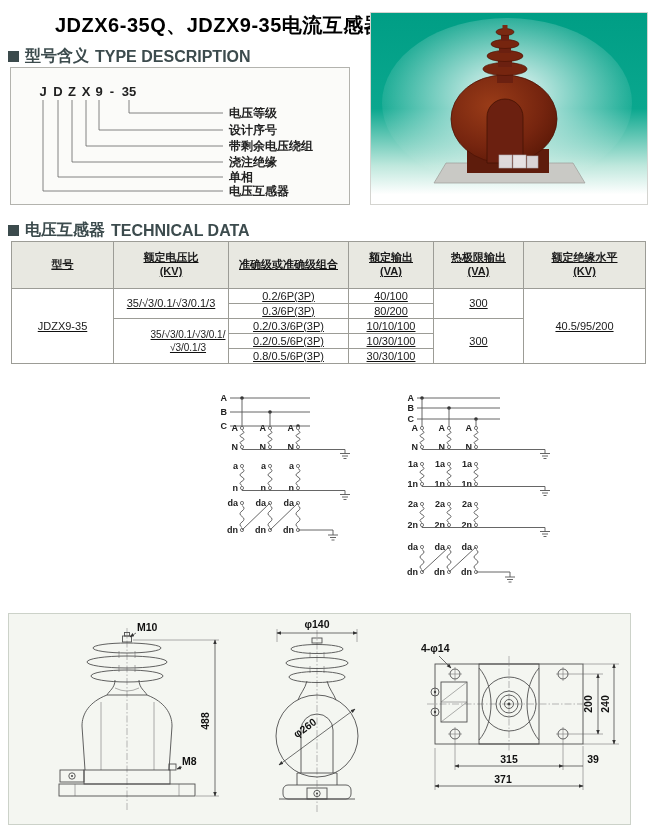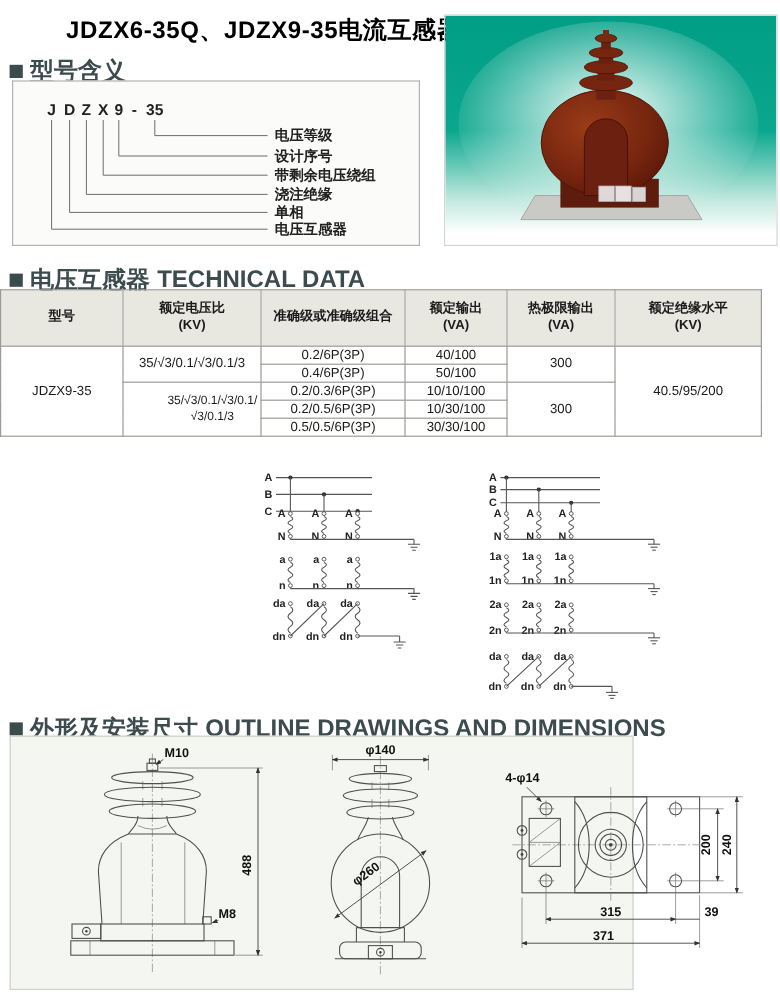--- a/index.html
+++ b/index.html
@@ -1,45 +1,45 @@
 <!DOCTYPE html>
 <html><head>
 <meta charset="utf-8">
 <style>
   html,body{margin:0;padding:0;background:#fff;}
   #page{position:relative;width:650px;height:830px;background:#ffffff;overflow:hidden;
         font-family:"Liberation Sans",sans-serif;color:#111;}
   .title{position:absolute;left:55px;top:12px;font-size:20px;font-weight:bold;color:#000;
          letter-spacing:.5px;white-space:nowrap;}
   .sec-hdr{position:absolute;display:flex;align-items:center;gap:6px;
-           font-size:20px;font-weight:bold;color:#3c4b4d;white-space:nowrap;}
+           font-size:16px;font-weight:bold;color:#3c4b4d;white-space:nowrap;}
   .sec-hdr .sq{width:11px;height:11px;background:#3c4b4d;flex:0 0 auto;}
   
   .type-box{position:absolute;left:10px;top:67px;width:340px;height:138px;
             background:#fbfbf9;border:1px solid #b3b3ae;box-sizing:border-box;}
   .type-box svg{display:block;}
   .tc-char{font:bold 13px "Liberation Sans",sans-serif;fill:#222;}
   .tc-label{font:600 12px "Liberation Sans",sans-serif;fill:#222;}
   .tc-line{stroke:#666;stroke-width:.8;fill:none;}
   
   .photo{position:absolute;left:370px;top:12px;width:278px;height:193px;
          border:1px solid #d4d4d0;box-sizing:border-box;overflow:hidden;}
   
-  table.tech{position:absolute;left:0;top:241px;width:634px;border-collapse:collapse;
-             font-size:11px;table-layout:fixed;}
+  table.tech{position:absolute;left:11px;top:241px;width:634px;border-collapse:collapse;
+             font-size:11px;table-layout:fixed;text-decoration:underline;}
   table.tech th,table.tech td{border:1px solid #9c9c96;text-align:center;vertical-align:middle;
              padding:0 2px;color:#1a1a1a;background:#fff;overflow:hidden;}
   table.tech th{background:#e8e8e1;font-weight:bold;height:46px;line-height:1.25;}
   table.tech td{height:14px;line-height:13px;}
   .note{position:absolute;left:8px;top:362px;font-size:11px;font-weight:bold;color:#111;}
   
   .wiring-left{position:absolute;left:213px;top:390px;}
   .wiring-right{position:absolute;left:400px;top:390px;}
   
-  .outline-box{position:absolute;left:8px;top:613px;width:520px;height:212px;
+  .outline-box{position:absolute;left:8px;top:613px;width:623px;height:212px;
                background:#f4f6f1;border:1px solid #ccd2c9;box-sizing:border-box;}
   .outline-box svg{position:absolute;}
   svg text{font-family:"Liberation Sans",sans-serif;}
   .ln{fill:none;stroke:#4f4f4f;stroke-width:.9;}
   .thin{fill:none;stroke:#6a6a6a;stroke-width:.55;}
   .cl{fill:none;stroke:#8a8a8a;stroke-width:.6;stroke-dasharray:7 2 1.5 2;}
   .dim{fill:none;stroke:#333;stroke-width:.7;}
   .dt{font:600 10.5px "Liberation Sans",sans-serif;fill:#111;}
   .w{fill:none;stroke:#555;stroke-width:.9;}
   .wl{font:600 9px "Liberation Sans",sans-serif;fill:#222;}
@@ -47,20 +47,21 @@
 </head>
 <body>
 
 <div id="page">
 
   <div class="title">JDZX6-35Q、JDZX9-35电流互感器</div>
 
   <div class="sec-hdr" style="left:8px;top:46px;">
     <span class="sq"></span>
     <span>型号含义</span>
+    <span>TYPE DESCRIPTION</span>
   </div>
 
   <div class="type-box">
     <svg width="338" height="136" viewBox="0 0 338 136">
       <text class="tc-char" x="32" y="28" text-anchor="middle">J</text>
       <text class="tc-char" x="47" y="28" text-anchor="middle">D</text>
       <text class="tc-char" x="61" y="28" text-anchor="middle">Z</text>
       <text class="tc-char" x="75" y="28" text-anchor="middle">X</text>
       <text class="tc-char" x="88" y="28" text-anchor="middle">9</text>
       <text class="tc-char" x="101" y="28" text-anchor="middle">-</text>
@@ -168,35 +169,35 @@
     <tbody>
       <tr>
         <td rowspan="5">JDZX9-35</td>
         <td rowspan="2">35/√3/0.1/√3/0.1/3</td>
         <td>0.2/6P(3P)</td>
         <td>40/100</td>
         <td rowspan="2">300</td>
         <td rowspan="5">40.5/95/200</td>
       </tr>
       <tr>
-        <td>0.4/6P(3P)</td>
-        <td>50/100</td>
+        <td>0.3/6P(3P)</td>
+        <td>80/200</td>
       </tr>
       <tr>
         <td rowspan="3" style="font-size:10px;padding-left:36px;">35/√3/0.1/√3/0.1/√3/0.1/3</td>
         <td>0.2/0.3/6P(3P)</td>
         <td>10/10/100</td>
         <td rowspan="3">300</td>
       </tr>
       <tr>
         <td>0.2/0.5/6P(3P)</td>
         <td>10/30/100</td>
       </tr>
       <tr>
-        <td>0.5/0.5/6P(3P)</td>
+        <td>0.8/0.5/6P(3P)</td>
         <td>30/30/100</td>
       </tr>
     </tbody>
   </table>
 
 
   <svg id="wiring-left" class="wiring-left" width="145" height="160" viewBox="0 0 145 160">
       <line x1="17" y1="8" x2="97" y2="8" class="w"></line>
       <text x="14" y="11" class="wl" text-anchor="end">A</text>
       <circle cx="29" cy="8" r="1.8" fill="#333"></circle>
@@ -377,25 +378,20 @@
       <text x="72" y="185" class="wl" text-anchor="end">dn</text>
       <line x1="22" y1="182" x2="49" y2="157" class="w"></line>
       <line x1="49" y1="182" x2="76" y2="157" class="w"></line>
       <line x1="76" y1="182" x2="110" y2="182" class="w"></line>
       <line x1="110" y1="182" x2="110" y2="187" class="w"></line>
       <line x1="105" y1="187" x2="115" y2="187" class="w"></line>
       <line x1="107" y1="189.5" x2="113" y2="189.5" class="w"></line>
       <line x1="108.5" y1="192" x2="111.5" y2="192" class="w"></line>
     </svg>
 
-  <div class="sec-hdr" style="left:8px;top:594px;">
-    <span class="sq"></span>
-    <span>外形及安装尺寸</span>
-    <span>OUTLINE DRAWINGS AND DIMENSIONS</span>
-  </div>
 
   <div class="outline-box">
 
     <svg style="left:10px;top:4px;" width="225" height="200" viewBox="0 0 225 200">
       <defs>
         <marker id="ar1" viewBox="0 0 8 8" refX="7" refY="3" markerWidth="7" markerHeight="7" orient="auto-start-reverse">
           <path d="M0,0L8,3L0,6Z" fill="#333"></path>
         </marker>
       </defs>
       <line class="cl" x1="108" y1="10" x2="108" y2="194"></line>

